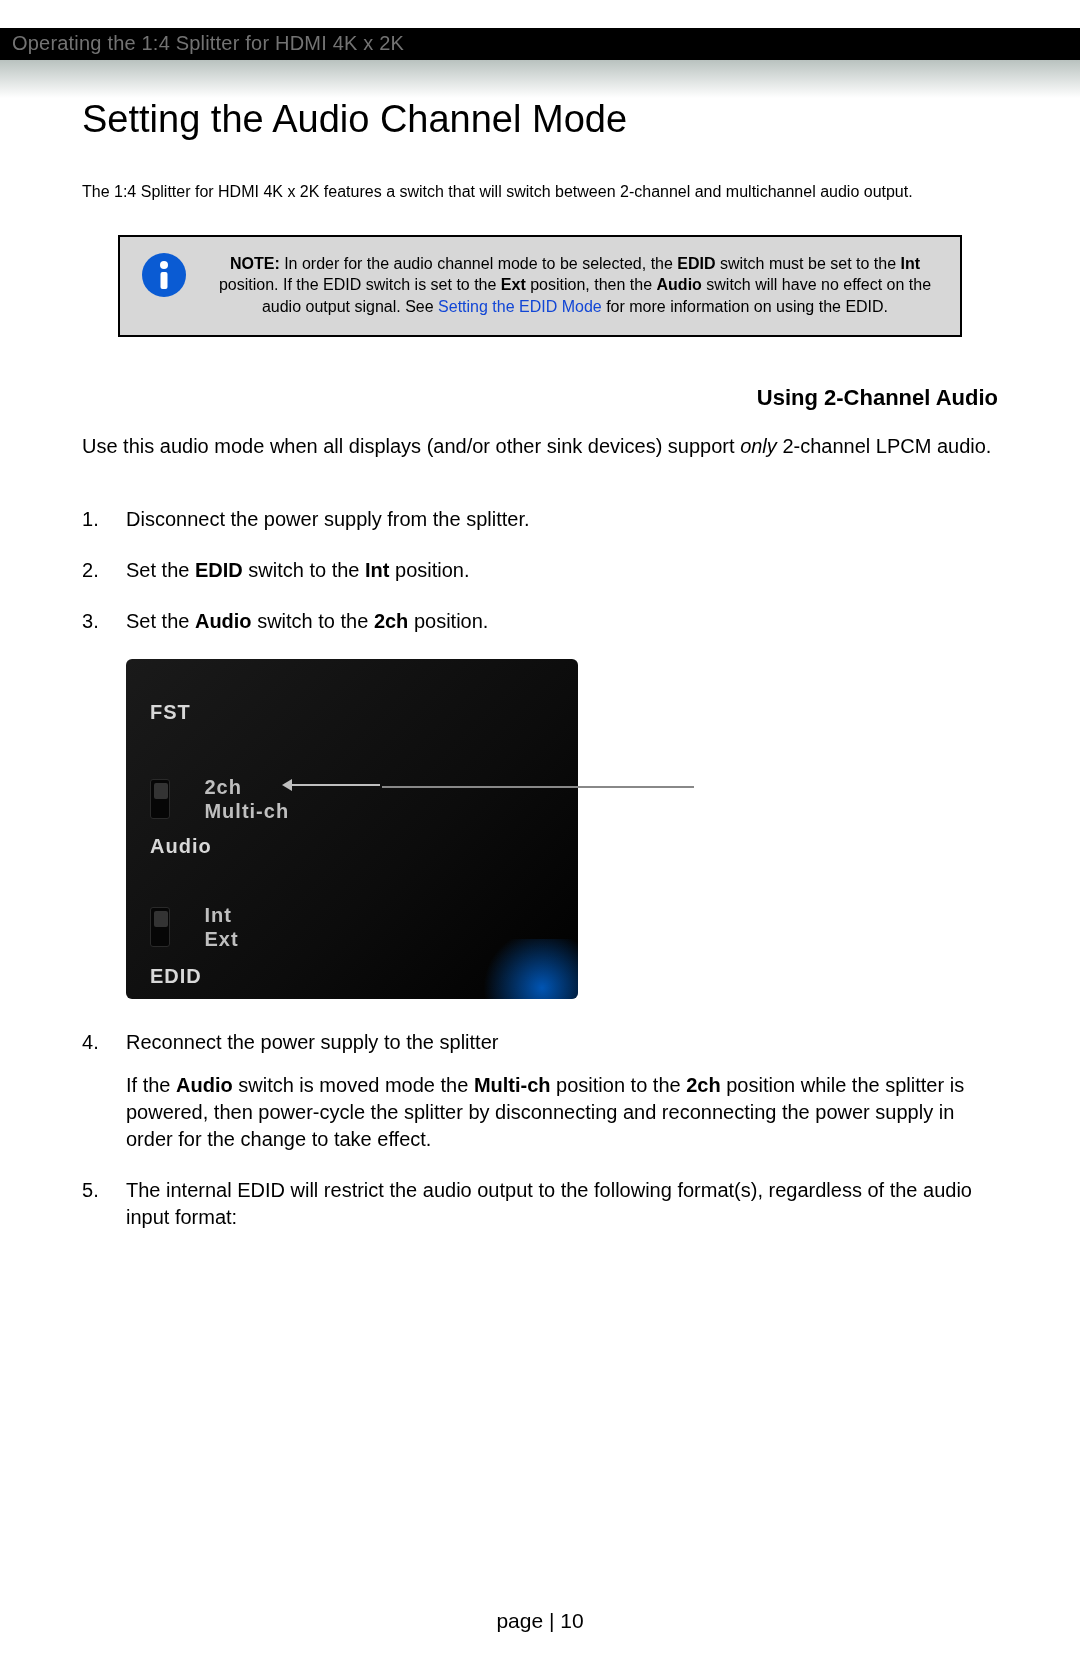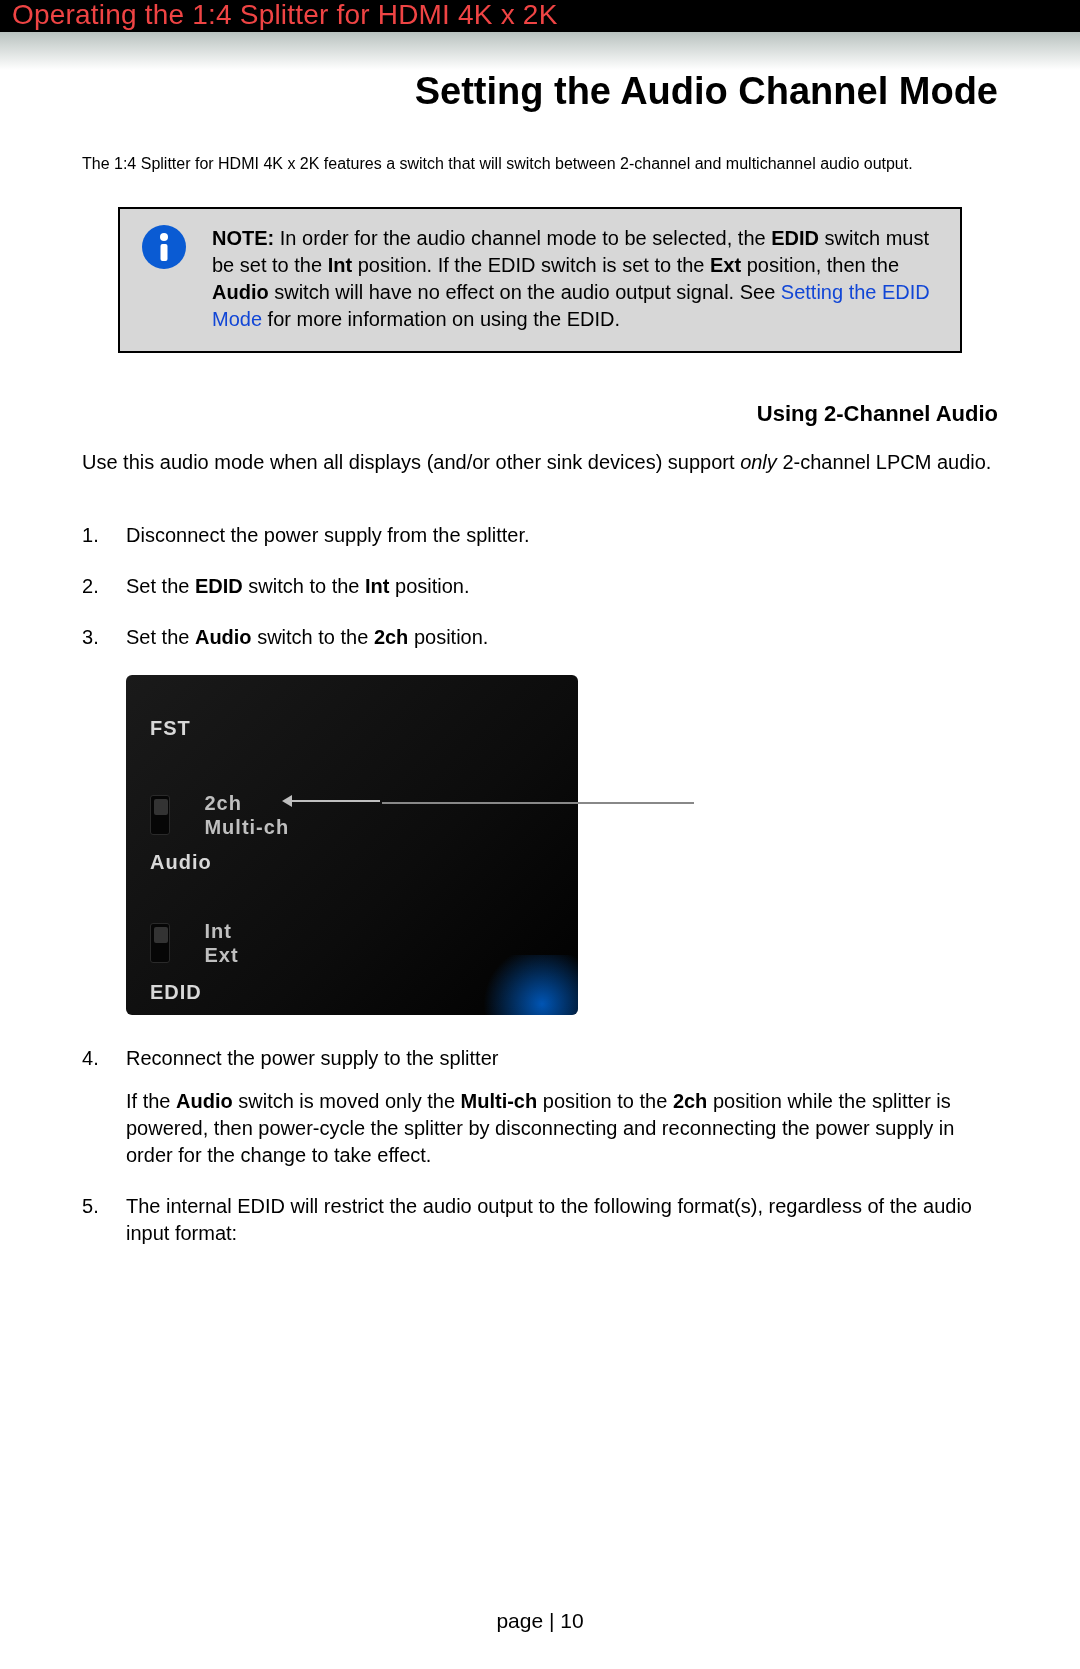--- a/index.html
+++ b/index.html
@@ -5,35 +5,36 @@
   * { box-sizing: border-box; }
   html, body { margin:0; padding:0; }
   body {
     width:1080px; height:1669px;
     font-family: Arial, Helvetica, sans-serif;
     color:#000; background:#fff;
     position:relative;
   }
   .header-bar {
     width:100%; height:32px;
-    background:#000; color:#ef4444;
+    background:#000; color:#737373;
     padding:0 12px;
     font-family: "Century Gothic","Segoe UI",Arial,sans-serif;
-    font-size:28px; line-height:30px;
+    font-size:20px; line-height:30px;
     letter-spacing:0.2px;
+    margin-top:28px;
   }
   .header-fade {
     width:100%; height:38px;
     background:linear-gradient(to bottom,#b9c2bf 0%, #ffffff 100%);
   }
   .content { padding:0 82px 0 82px; }
   h1.page-title {
     font-family:"Century Gothic","Segoe UI",Arial,sans-serif;
-    font-weight:700; font-size:38px;
-    margin:0 0 40px 0; padding-top:0;text-align:right;
+    font-weight:400; font-size:38px;
+    margin:0 0 40px 0; padding-top:0;
   }
   p.intro { font-size:16px; line-height:1.35; margin:0 0 32px 0; }
 
   .note-box {
     margin: 0 36px 48px 36px;
     border:2px solid #000;
     background:#d7d7d7;
     padding:16px 22px 18px 22px;
     display:flex; gap:24px;
   }
@@ -43,21 +44,21 @@
     background:#0a5bd3; position:relative;
   }
   .note-icon::before {
     content:""; position:absolute; top:8px; left:50%; transform:translateX(-50%);
     width:8px; height:8px; border-radius:50%; background:#fff;
   }
   .note-icon::after {
     content:""; position:absolute; top:19px; left:50%; transform:translateX(-50%);
     width:7px; height:17px; background:#fff; border-radius:2px;
   }
-  .note-text { font-size:20px; line-height:1.35; }
+  .note-text { font-size:16px; line-height:1.35;text-align:center; }
   .note-text b { font-weight:bold; }
   a.link { color:#1146d6; text-decoration:none; }
 
   h2.sub {
     text-align:right; font-size:22px; font-weight:bold;
     margin:0 0 22px 0;
   }
   p.lead { font-size:20px; line-height:1.35; margin:0 0 46px 0; }
   .i { font-style:italic; }
 
@@ -196,21 +197,21 @@
       <div class="glow"></div>
     </div>
 
     <div class="connector-line"></div>
   </div>
 
   <ol class="steps" start="4" style="counter-reset: step 3;">
     <li>
       <span>Reconnect the power supply to the splitter</span>
       <p>
-        <span>If the </span><b>Audio</b><span> switch is moved only the </span><b>Multi-ch</b><span> position to the </span><b>2ch</b><span> position while the splitter is powered, then power-cycle the splitter by disconnecting and reconnecting the power supply in order for the change to take effect.</span>
+        <span>If the </span><b>Audio</b><span> switch is moved mode the </span><b>Multi-ch</b><span> position to the </span><b>2ch</b><span> position while the splitter is powered, then power-cycle the splitter by disconnecting and reconnecting the power supply in order for the change to take effect.</span>
       </p>
     </li>
     <li><span>The internal EDID will restrict the audio output to the following format(s), regardless of the audio input format:</span></li>
   </ol>
 
   <table class="fmt">
     <tbody>
   </tbody>
     </table>
 </div>

